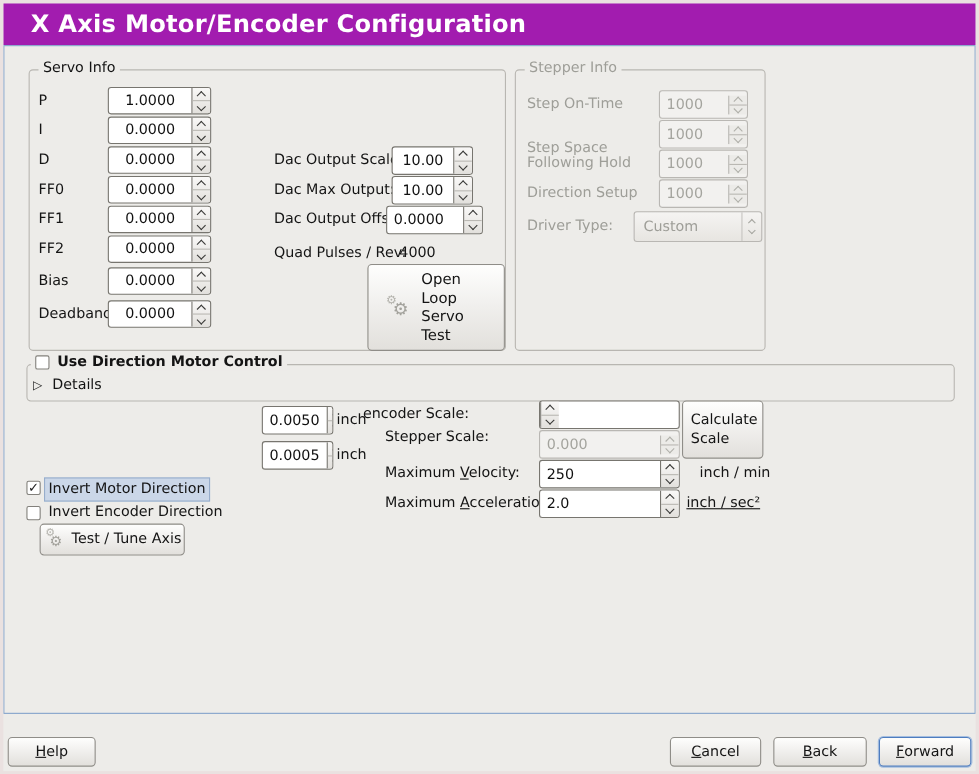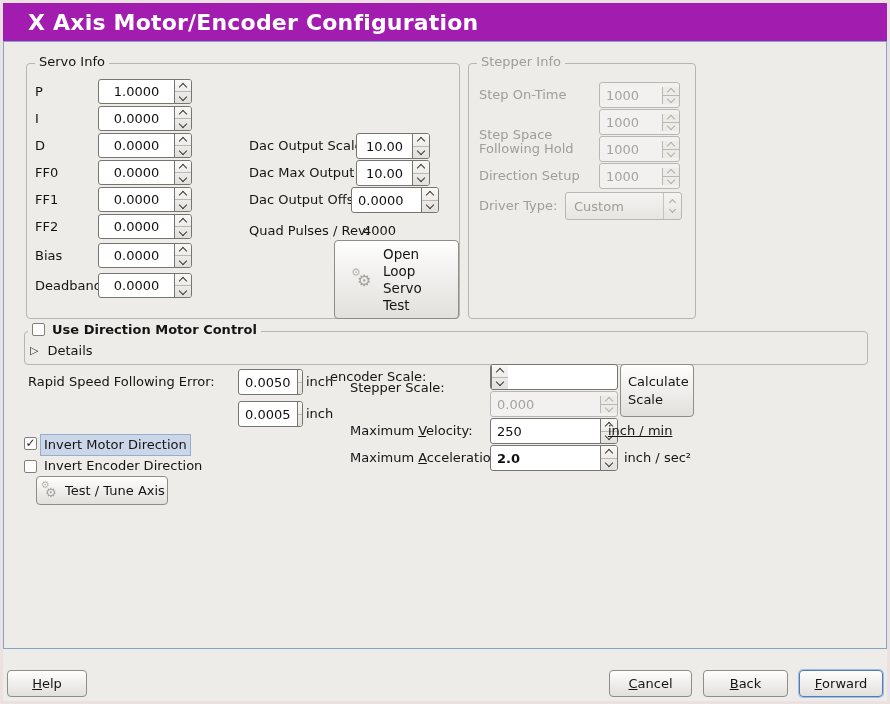--- a/index.html
+++ b/index.html
@@ -285,42 +285,41 @@
             <span class="b">
               <i class="chev up"></i>
             </span>
             <span class="b">
               <i class="chev down"></i>
             </span>
           </div>
       </div>
 
       <span class="lbl dis" style="left:10px;top:129px;">Driver Type:</span>
-      <div class="combo" style="left:96px;top:128px;width:117px;height:28px;justify-content:space-between;">
+      <div class="combo" style="left:107px;top:128px;width:117px;height:28px;justify-content:space-between;">
         <span>Custom</span>
         <span class="sep"></span>
         <span class="arrows">
             <i class="chev up"></i>
             <i class="chev down"></i>
           </span>
       </div>
     </div>
 
     <div class="gb" style="left:20px;top:289px;width:844px;height:34px;">
       <span class="gb-legend" style="left:3px;">
         <span class="cb inline"></span>
         <span class="lbl b" style="position:relative;margin-left:7px;line-height:15px;height:auto;">Use Direction Motor Control</span>
       </span>
       <div class="expander" style="left:5px;top:11px;">
         <span class="tri">▷</span>
         <span>Details</span>
       </div>
     </div>
 
-    <span class="lbl" style="left:24px;top:327px;">Rapid Speed Following Error:</span>
     <div class="spin" style="left:234px;top:327px;width:65px;">
       <div class="val">0.0050</div>
       <div class="btns">
           <span class="b">
             <i class="chev up"></i>
           </span>
           <span class="b">
             <i class="chev down"></i>
           </span>
         </div>
@@ -349,21 +348,21 @@
           <span class="b">
             <i class="chev down"></i>
           </span>
         </div>
     </div>
     <div class="btn" style="left:616px;top:322px;width:74px;height:53px;flex-direction:column;align-items:flex-start;padding-left:7px;line-height:18px;">
       <span>Calculate</span>
       <span>Scale</span>
     </div>
 
-    <span class="lbl" style="left:346px;top:333px;">Stepper Scale:</span>
+    <span class="lbl" style="left:346px;top:343px;">Stepper Scale:</span>
     <div class="spin disabled" style="left:486px;top:349px;width:128px;">
       <div class="val">0.000</div>
       <div class="btns">
           <span class="b">
             <i class="chev up"></i>
           </span>
           <span class="b">
             <i class="chev down"></i>
           </span>
         </div>
@@ -374,35 +373,35 @@
       <div class="val">250</div>
       <div class="btns">
           <span class="b">
             <i class="chev up"></i>
           </span>
           <span class="b">
             <i class="chev down"></i>
           </span>
         </div>
     </div>
-    <span class="lbl" style="left:604px;top:376px;text-decoration:underline;">inch / min</span>
+    <span class="lbl" style="left:632px;top:376px;">inch / min</span>
 
     <span class="lbl" style="left:346px;top:403px;"><span>Maximum </span><span class="mn">A</span><span>cceleration:</span></span>
-    <div class="spin" style="left:486px;top:403px;width:128px;font-weight:bold;">
+    <div class="spin" style="left:486px;top:403px;width:128px;">
       <div class="val">2.0</div>
       <div class="btns">
           <span class="b">
             <i class="chev up"></i>
           </span>
           <span class="b">
             <i class="chev down"></i>
           </span>
         </div>
     </div>
-    <span class="lbl" style="left:620px;top:403px;">inch / sec²</span>
+    <span class="lbl" style="left:620px;top:403px;text-decoration:underline;">inch / sec²</span>
 
     <span class="cb" style="left:20px;top:395px;">✓</span>
     <span class="lbl hl" style="left:36px;top:392px;height:18px;line-height:18px;">Invert Motor Direction</span>
 
     <span class="cb" style="left:20px;top:418px;"></span>
     <span class="lbl" style="left:40px;top:414px;height:20px;line-height:20px;">Invert Encoder Direction</span>
 
     <div class="btn" style="left:32px;top:434px;width:132px;height:29px;gap:4px;">
       <span class="gears" style="width:22px;height:22px;">
         <span class="g1" style="font-size:10px;">⚙</span>

